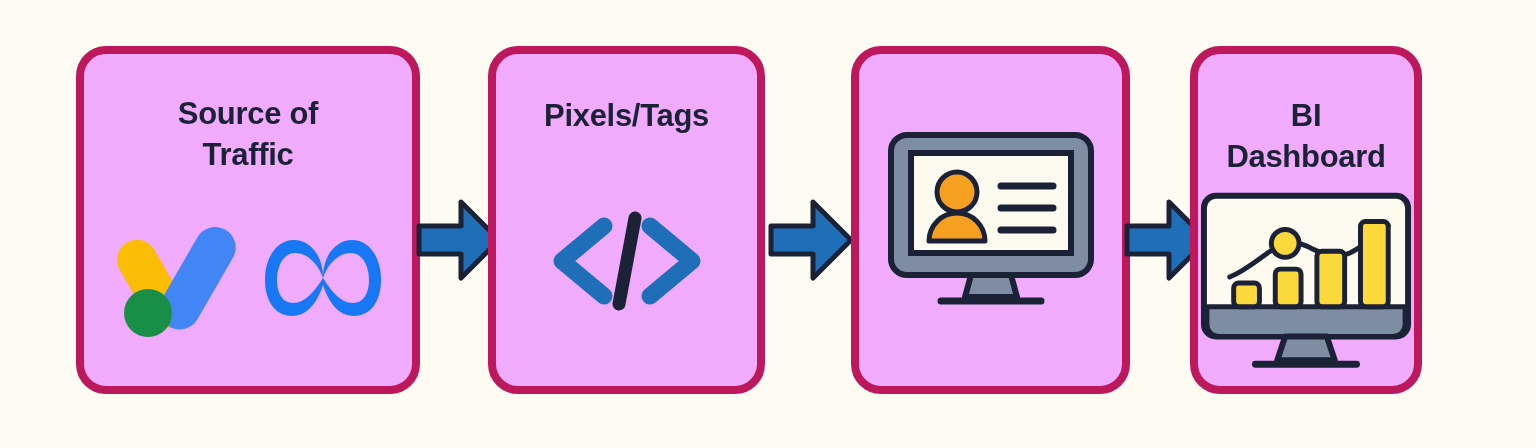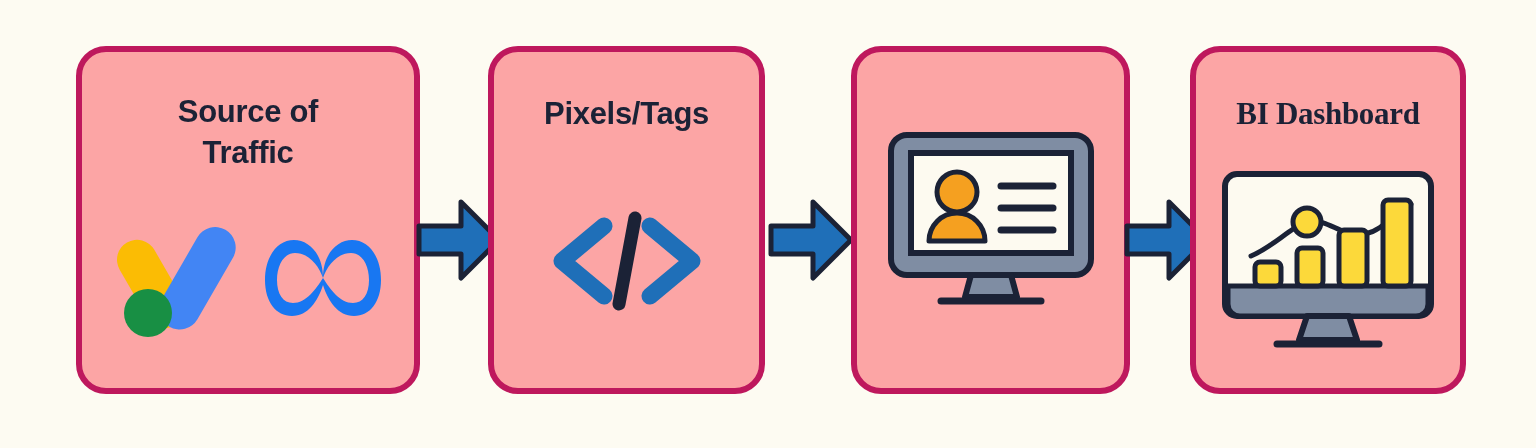--- a/index.html
+++ b/index.html
@@ -17,22 +17,22 @@
     position: relative;
     width: 1536px;
     height: 448px;
     background: #fdfbf2;
   }
 
   .card {
     position: absolute;
     top: 46px;
     height: 348px;
-    background: #fca5a5;
-    border: 6px solid #be185d;
+    background: #f0abfc;
+    border: 8px solid #be185d;
     border-radius: 30px;
     box-sizing: border-box;
     display: flex;
     flex-direction: column;
     align-items: center;
   }
   .card-title {
     color: #1b2236;
     font-weight: bold;
     font-size: 31px;
@@ -48,21 +48,21 @@
     display: flex;
     align-items: center;
     justify-content: center;
     width: 100%;
   }
 
   
   #card-source    { left: 76px;   width: 344px; }
   #card-pixels    { left: 488px;  width: 277px; }
   #card-crm       { left: 851px;  width: 279px; }
-  #card-bi        { left: 1190px; width: 276px; font-family: Liberation Serif, serif; }
+  #card-bi        { left: 1190px; width: 232px; }
 
   #card-source .card-title  { margin-top: 40px; }
   #card-pixels .card-title  { margin-top: 42px; }
   #card-crm .card-title     { margin-top: 42px; }
   #card-bi .card-title      { margin-top: 42px; }
 
   .arrow {
     position: absolute;
     top: 198px;
     width: 86px;

